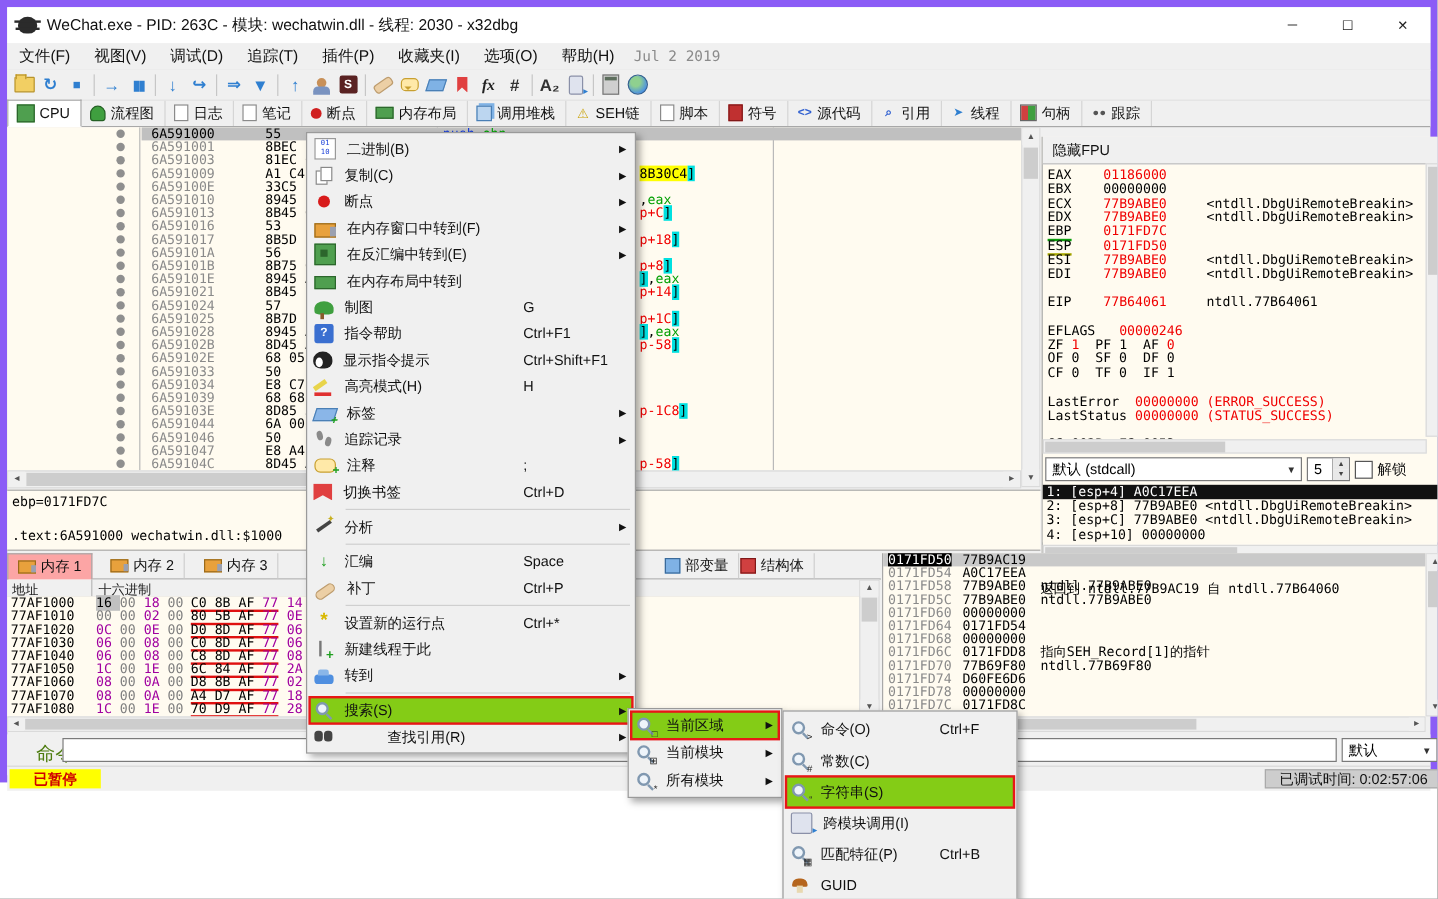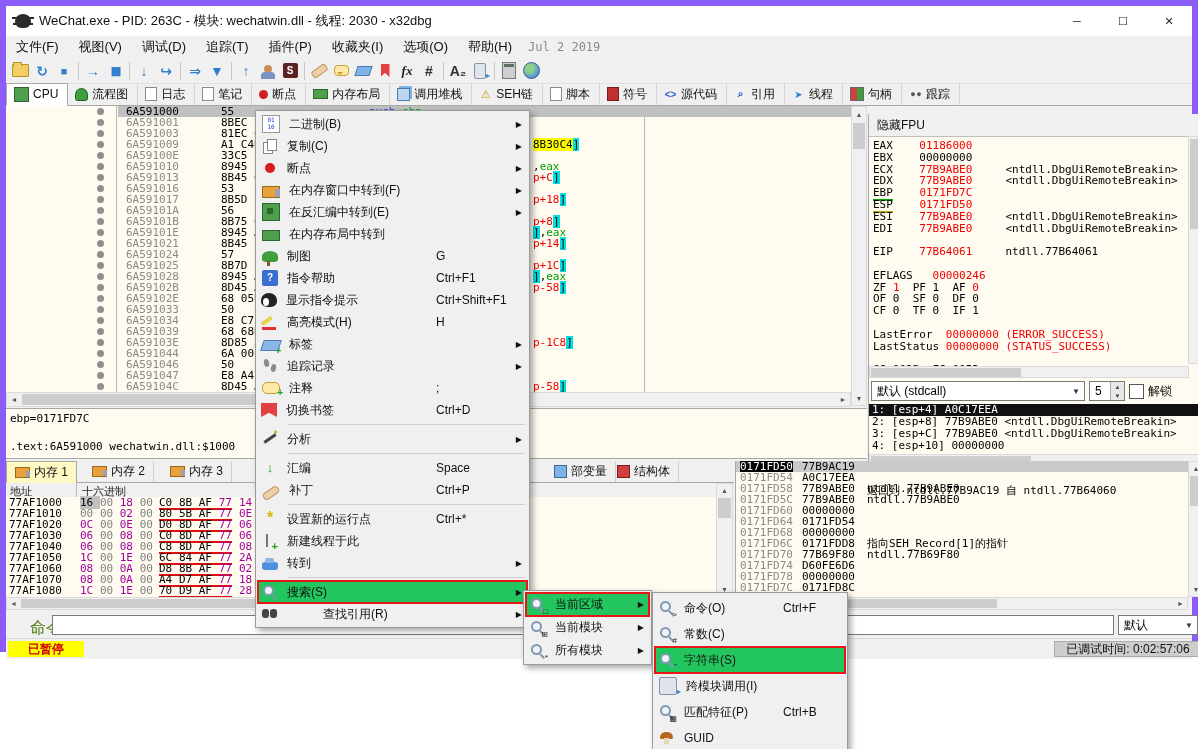--- a/index.html
+++ b/index.html
@@ -100,21 +100,21 @@
   .spin .btns span{flex:1;display:flex;align-items:center;justify-content:center;font-size:6px;color:#444;background:#e8e8e8;}
   .cb{width:13px;height:13px;background:#fff;border:1px solid #555;}
   .cclabel{font-size:12px;color:#111;}
   .args{position:absolute;left:0;top:290px;right:0;height:48px;background:#fffbf0;font:11px/12px "DejaVu Sans Mono",monospace;white-space:pre;color:#000;}
   .args .arow{height:12px;padding-left:3px;}
   .args .arow.sel{background:#111;color:#fff;}
 
   
   .memtabs{position:absolute;left:0;top:455px;width:728px;height:22px;background:#f0f0f0;border-bottom:1px solid #a8a8a8;box-sizing:border-box;}
   .btab{position:absolute;top:0;height:21px;display:flex;align-items:center;gap:4px;font-size:12px;color:#111;padding:0 8px;border-right:1px solid #cfcfcf;}
-  .btab.active{background:#fef9c3;border:1px solid #a8a8a8;border-bottom:1px solid #fff;}
+  .btab.active{background:#fca5a5;border:1px solid #a8a8a8;border-bottom:1px solid #fff;}
   .i-truck{width:13px;height:9px;background:#e8a13c;border:1px solid #9a6a1a;position:relative;}
   .i-truck::after{content:'';position:absolute;right:-1px;top:3px;width:4px;height:6px;background:#9aa0b0;}
   .i-struct{width:11px;height:11px;background:#d04040;border:1px solid #801818;}
   .i-locals{width:11px;height:11px;background:#7fb2e5;border:1px solid #3a6a9a;}
   .dumphdr{position:absolute;left:0;top:477px;width:710px;height:14px;background:#f0f0f0;border-bottom:1px solid #c8c8c8;font-size:11px;color:#222;}
   .dumphdr span{position:absolute;top:1px;}
   .dumphdr .sep{position:absolute;left:70px;top:0;bottom:0;width:1px;background:#b9b9b9;}
   .dump{position:absolute;left:0;top:491px;width:710px;height:100px;background:#fffbf0;font:11px/11px "DejaVu Sans Mono",monospace;white-space:pre;}
   .dump .mrow{position:relative;height:11px;}
   .dump .maddr{position:absolute;left:3px;color:#000;}
@@ -140,21 +140,21 @@
   .st-badge{position:absolute;left:2px;top:2px;width:76px;height:16px;background:#ffff00;color:#d00000;font-size:12px;font-weight:bold;display:flex;align-items:center;justify-content:center;}
   .st-msg{position:absolute;left:82px;top:2px;width:962px;height:16px;background:#cdcdcd;border:1px solid #aaa;font-size:12px;color:#111;display:flex;align-items:center;padding-left:6px;box-sizing:border-box;}
   .st-time{position:absolute;left:1048px;top:2px;width:148px;height:16px;background:#cdcdcd;border:1px solid #aaa;font-size:12px;color:#111;display:flex;align-items:center;justify-content:center;box-sizing:border-box;}
 
   
   .cmenu{position:absolute;background:#f0f0f0;border:1px solid #9a9a9a;box-shadow:3px 3px 6px rgba(0,0,0,.35);padding:2px;box-sizing:border-box;z-index:20;}
   .citem{position:relative;display:flex;align-items:center;height:22px;font-size:12px;color:#111;padding-right:4px;}
   .citem .lbl{flex:0 0 auto;}
   .citem .sc{position:absolute;left:178px;color:#111;}
   .citem .sub-arrow{position:absolute;right:5px;font-size:8px;color:#111;}
-  .citem.hl{background:#22c55e;}
+  .citem.hl{background:#84cc16;}
   .citem.redbox{outline:2px solid #e81717;outline-offset:-1px;}
   .csep{height:1px;background:#cfcfcf;margin:3px 2px 3px 30px;}
   .mi{flex:0 0 16px;width:16px;height:16px;margin:0 9px 0 4px;position:relative;}
   .mi-binary{background:#fff;border:1px solid #999;font-size:6px;line-height:7px;color:#1b40d8;text-align:center;font-family:"DejaVu Sans Mono",monospace;}
   .mi-copy::before{content:'';position:absolute;left:1px;top:4px;width:8px;height:10px;background:#fff;border:1px solid #888;}
   .mi-copy::after{content:'';position:absolute;left:5px;top:1px;width:8px;height:10px;background:#fff;border:1px solid #888;}
   .mi-bp::before{content:'';position:absolute;left:3px;top:3px;width:10px;height:10px;border-radius:50%;background:#d81b1b;}
   .mi-truck{background:#e8a13c;border:1px solid #9a6a1a;height:10px;margin-top:3px;}
   .mi-truck::after{content:'';position:absolute;right:-1px;top:2px;width:5px;height:8px;background:#9aa0b0;}
   .mi-chip{background:#4f9f4f;border:1px solid #2c662c;}

